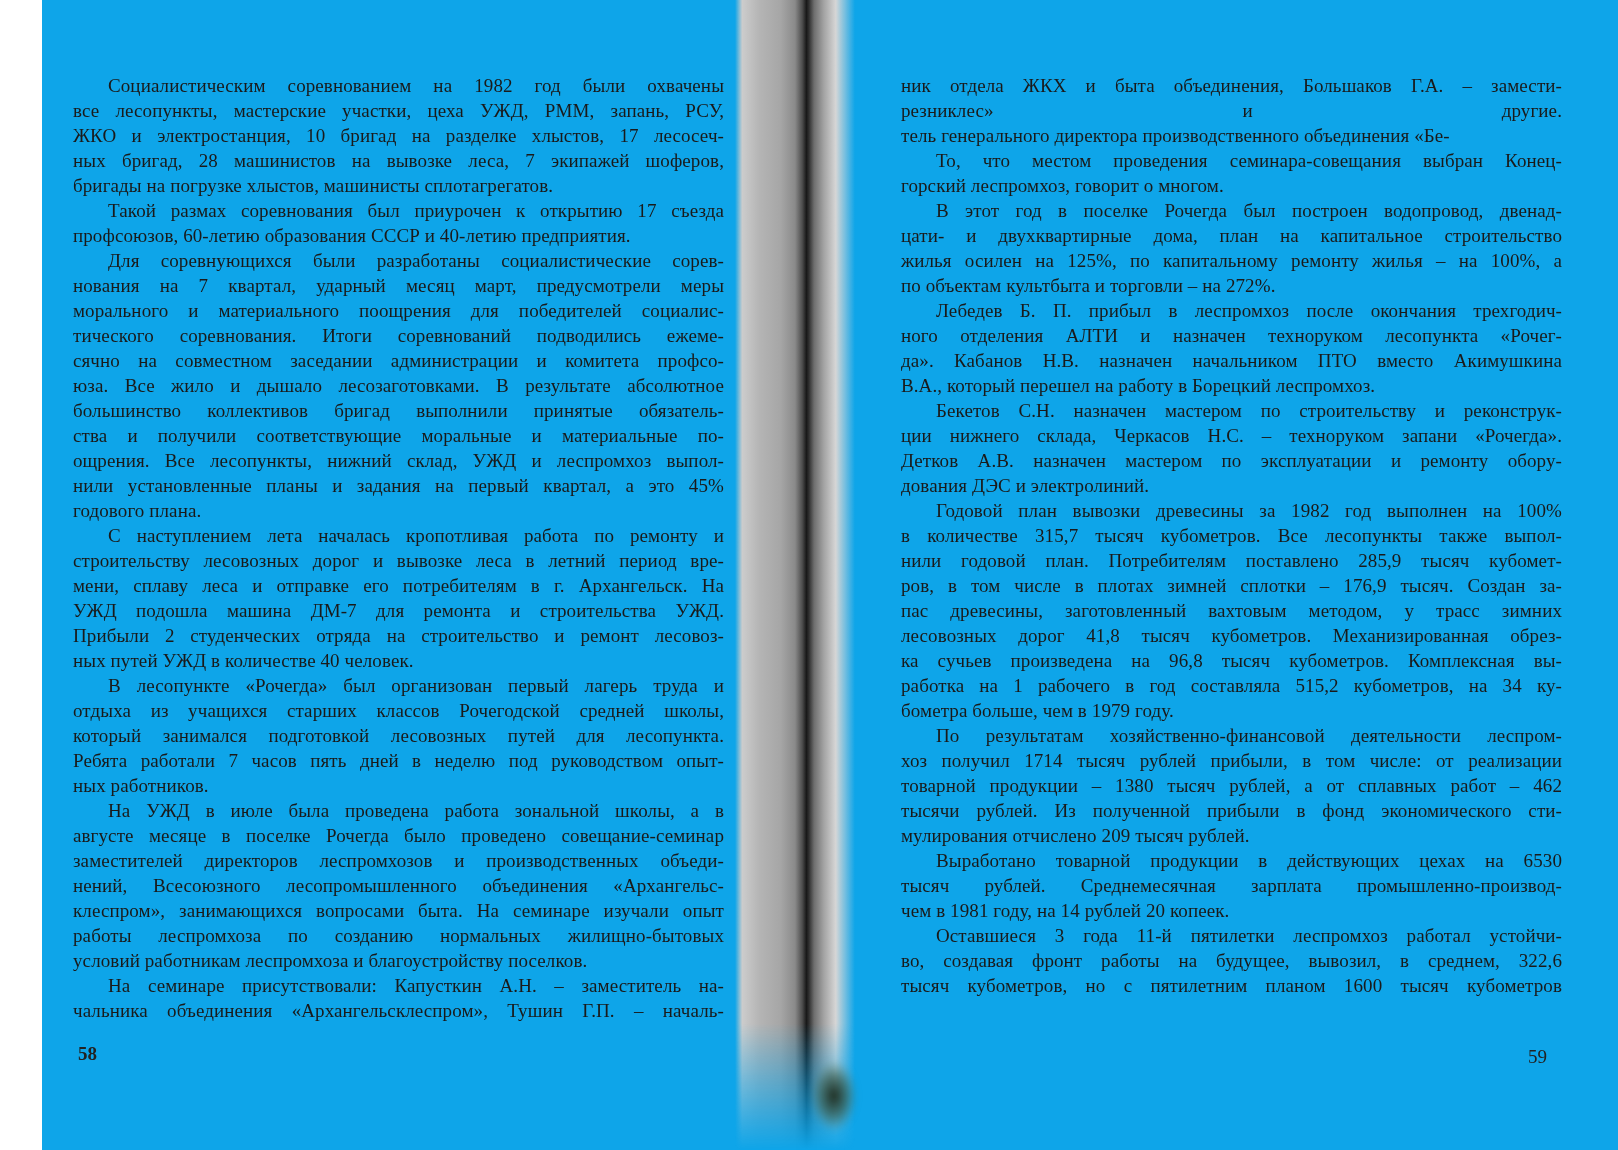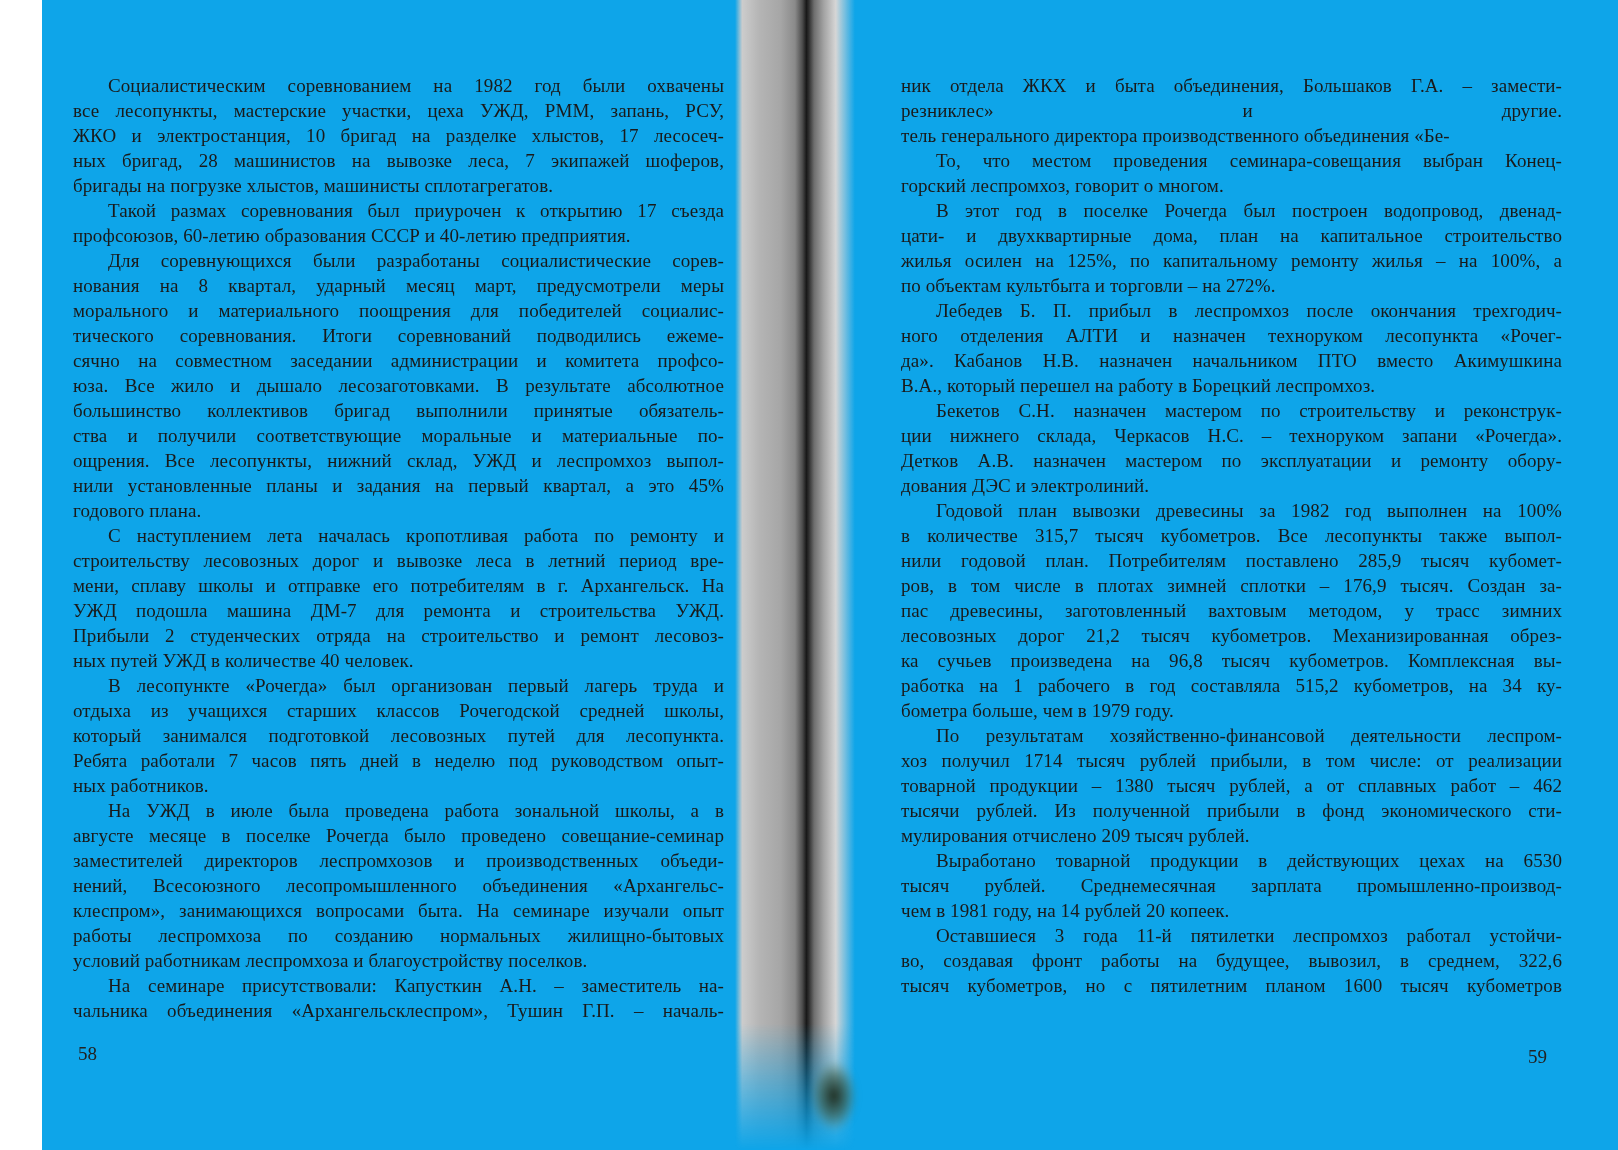--- a/index.html
+++ b/index.html
@@ -23,21 +23,21 @@
     text-align:justify;
     text-align-last:justify;
     white-space:nowrap;
   }
   .para .line:last-child{text-align-last:left;}
   .para.cut .line:last-child{text-align-last:justify;}
   .para.indent .line:first-child{text-indent:35px;}
   .pageno{
     position:absolute;font-size:19px;line-height:25px;color:#222;
   }
-  #pn-left{left:36px;top:1041px;}
+  #pn-left{left:36px;top:1041px;font-weight:bold;}
   #pn-right{left:1486px;top:1044px;}
   
   #gutter{
     position:absolute;left:693px;top:0;width:120px;height:1150px;
     background:linear-gradient(to right,
       rgba(255,255,255,0) 0%,
       #cccccc 6%,
       #b5b5b5 20%,
       #a6a6a6 38%,
       #8a8a8a 50%,
@@ -98,35 +98,35 @@
         <div class="line">ЖКО и электростанция, 10 бригад на разделке хлыстов, 17 лесосеч-</div>
         <div class="line">ных бригад, 28 машинистов на вывозке леса, 7 экипажей шоферов,</div>
         <div class="line">бригады на погрузке хлыстов, машинисты сплотагрегатов.</div>
       </div>
       <div class="para indent">
         <div class="line">Такой размах соревнования был приурочен к открытию 17 съезда</div>
         <div class="line">профсоюзов, 60-летию образования СССР и 40-летию предприятия.</div>
       </div>
       <div class="para indent">
         <div class="line">Для соревнующихся были разработаны социалистические сорев-</div>
-        <div class="line">нования на 8 квартал, ударный месяц март, предусмотрели меры</div>
+        <div class="line">нования на 7 квартал, ударный месяц март, предусмотрели меры</div>
         <div class="line">морального и материального поощрения для победителей социалис-</div>
         <div class="line">тического соревнования. Итоги соревнований подводились ежеме-</div>
         <div class="line">сячно на совместном заседании администрации и комитета профсо-</div>
         <div class="line">юза. Все жило и дышало лесозаготовками. В результате абсолютное</div>
         <div class="line">большинство коллективов бригад выполнили принятые обязатель-</div>
         <div class="line">ства и получили соответствующие моральные и материальные по-</div>
         <div class="line">ощрения. Все лесопункты, нижний склад, УЖД и леспромхоз выпол-</div>
         <div class="line">нили установленные планы и задания на первый квартал, а это 45%</div>
         <div class="line">годового плана.</div>
       </div>
       <div class="para indent">
         <div class="line">С наступлением лета началась кропотливая работа по ремонту и</div>
         <div class="line">строительству лесовозных дорог и вывозке леса в летний период вре-</div>
-        <div class="line">мени, сплаву школы и отправке его потребителям в г. Архангельск. На</div>
+        <div class="line">мени, сплаву леса и отправке его потребителям в г. Архангельск. На</div>
         <div class="line">УЖД подошла машина ДМ-7 для ремонта и строительства УЖД.</div>
         <div class="line">Прибыли 2 студенческих отряда на строительство и ремонт лесовоз-</div>
         <div class="line">ных путей УЖД в количестве 40 человек.</div>
       </div>
       <div class="para indent">
         <div class="line">В лесопункте «Рочегда» был организован первый лагерь труда и</div>
         <div class="line">отдыха из учащихся старших классов Рочегодской средней школы,</div>
         <div class="line">который занимался подготовкой лесовозных путей для лесопункта.</div>
         <div class="line">Ребята работали 7 часов пять дней в неделю под руководством опыт-</div>
         <div class="line">ных работников.</div>
@@ -172,21 +172,21 @@
         <div class="line">ции нижнего склада, Черкасов Н.С. – техноруком запани «Рочегда».</div>
         <div class="line">Детков А.В. назначен мастером по эксплуатации и ремонту обору-</div>
         <div class="line">дования ДЭС и электролиний.</div>
       </div>
       <div class="para indent">
         <div class="line">Годовой план вывозки древесины за 1982 год выполнен на 100%</div>
         <div class="line">в количестве 315,7 тысяч кубометров. Все лесопункты также выпол-</div>
         <div class="line">нили годовой план. Потребителям поставлено 285,9 тысяч кубомет-</div>
         <div class="line">ров, в том числе в плотах зимней сплотки – 176,9 тысяч. Создан за-</div>
         <div class="line">пас древесины, заготовленный вахтовым методом, у трасс зимних</div>
-        <div class="line">лесовозных дорог 21,2 тысяч кубометров. Механизированная обрез-</div>
+        <div class="line">лесовозных дорог 41,8 тысяч кубометров. Механизированная обрез-</div>
         <div class="line">ка сучьев произведена на 96,8 тысяч кубометров. Комплексная вы-</div>
         <div class="line">работка на 1 рабочего в год составляла 515,2 кубометров, на 34 ку-</div>
         <div class="line">бометра больше, чем в 1979 году.</div>
       </div>
       <div class="para indent">
         <div class="line">По результатам хозяйственно-финансовой деятельности леспром-</div>
         <div class="line">хоз получил 1714 тысяч рублей прибыли, в том числе: от реализации</div>
         <div class="line">товарной продукции – 1380 тысяч рублей, а от сплавных работ – 462</div>
         <div class="line">тысячи рублей. Из полученной прибыли в фонд экономического сти-</div>
         <div class="line">мулирования отчислено 209 тысяч рублей.</div>

